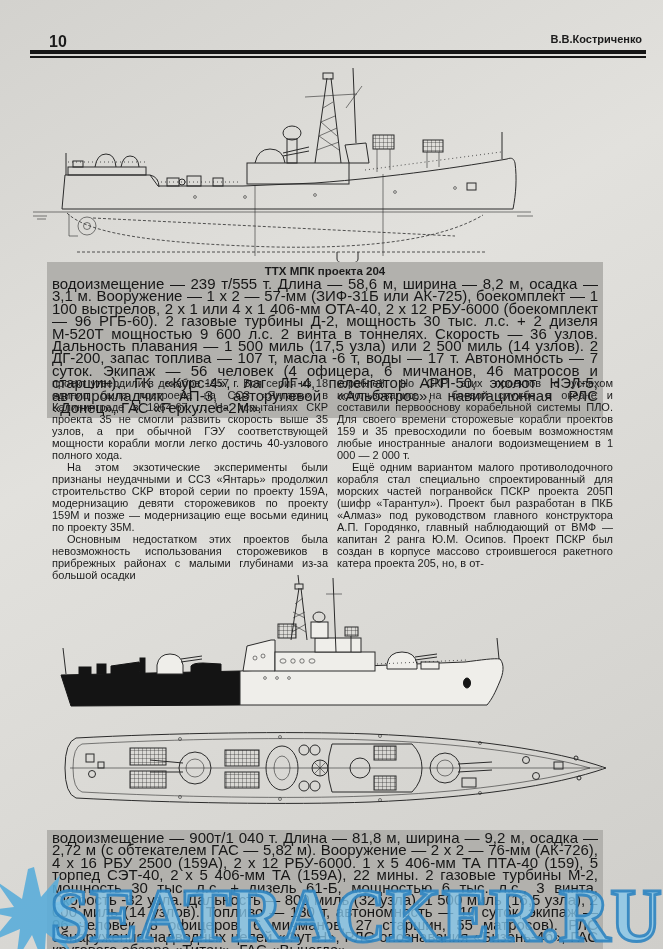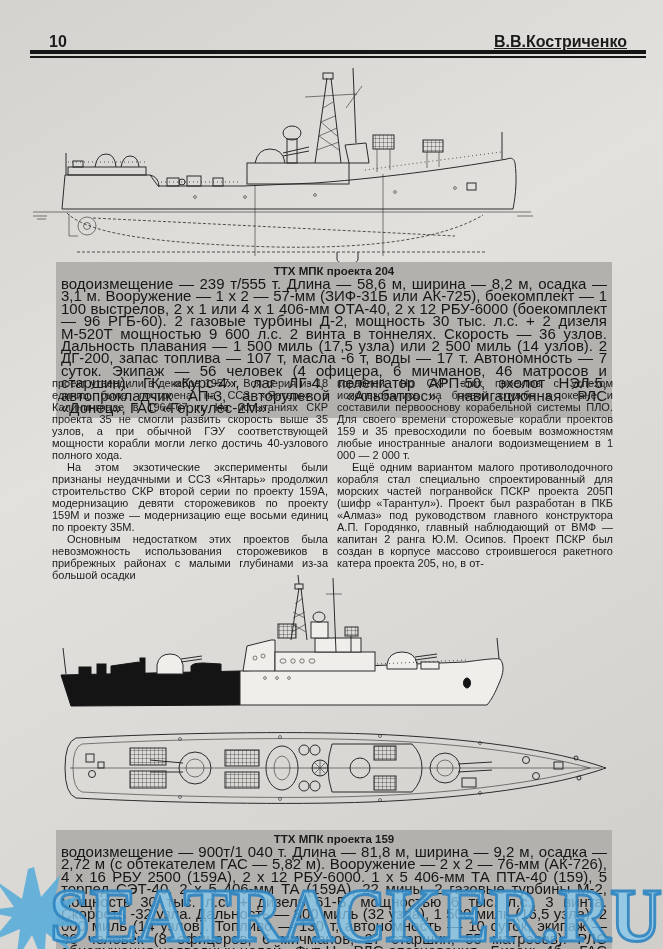--- a/index.html
+++ b/index.html
@@ -2,35 +2,35 @@
 <html><head>
 <meta charset="utf-8">
 <style>
   html,body{margin:0;padding:0;}
   .page{
     position:relative;width:663px;height:949px;overflow:hidden;
     background:linear-gradient(150deg,#d3d2ce 0%,#e2e1dd 38%,#dbdad6 62%,#cfceca 100%);
     font-family:"Liberation Sans",sans-serif;color:#1b1b1b;
   }
   .hdr-num{position:absolute;top:33px;left:49px;font-size:16px;font-weight:bold;}
-  .hdr-author{position:absolute;top:33px;right:36px;font-size:16px;font-weight:bold;text-decoration:underline;}
+  .hdr-author{position:absolute;top:33px;right:21px;font-size:11px;font-weight:bold;}
   .rule{position:absolute;top:50px;left:30px;right:17px;height:2px;
         border-top:4px solid #161616;border-bottom:2px solid #161616;}
   figure{margin:0;padding:0;}
   #fig204{position:absolute;left:15px;top:66px;width:633px;height:196px;}
   #fig159side{position:absolute;left:15px;top:574px;width:633px;height:140px;}
   #fig159plan{position:absolute;left:30px;top:710px;width:600px;height:120px;}
   svg .ln{stroke:#2b2b2b;stroke-width:1;fill:none;}
   svg .thin{stroke:#2b2b2b;stroke-width:.6;fill:none;}
   svg .dash{stroke:#2b2b2b;stroke-width:.8;fill:none;stroke-dasharray:3 2;}
   svg .rail{stroke:#2b2b2b;stroke-width:.8;fill:none;stroke-dasharray:1 3;}
   svg .blk{fill:#141414;stroke:#141414;}
   svg .wht{fill:#efeeea;stroke:#2b2b2b;stroke-width:1;}
 
-  .spec{position:absolute;left:56px;width:556px;background:#b2b1ad;
+  .spec{position:absolute;left:47px;width:556px;background:#b2b1ad;
         padding:2px 5px 4px;box-sizing:border-box;}
   #spec204{top:262px;}
   #spec159{top:830px;}
   .spec-title{text-align:center;font-weight:bold;font-size:11.5px;line-height:14px;margin:0;}
   .spec-text{font-size:15px;line-height:12.4px;text-align:justify;margin:0;color:#161616;}
 
   .cols{position:absolute;top:377px;left:52px;width:562px;display:flex;gap:9px;}
   .col{width:276px;font-size:11px;line-height:12px;text-align:justify;}
   .col p{margin:0;}
   .col p.ind{text-indent:15px;}
@@ -256,21 +256,20 @@
       <circle class="thin" cx="350" cy="26" r="1.5"></circle>
         <circle class="thin" cx="450" cy="33" r="1.5"></circle>
       <circle class="thin" cx="150" cy="87" r="1.5"></circle>
         <circle class="thin" cx="250" cy="89" r="1.5"></circle>
       <circle class="thin" cx="350" cy="90" r="1.5"></circle>
         <circle class="thin" cx="450" cy="83" r="1.5"></circle>
     </svg>
   </figure>
 
   <section class="spec" id="spec159">
-    <div class="spec-title">ТТХ МПК проекта 159</div>
     <p class="spec-text">водоизмещение — 900т/1 040 т. Длина — 81,8 м, ширина — 9,2 м, осадка — 2,72 м (с обтекателем ГАС — 5,82 м). Вооружение — 2 х 2 — 76-мм (АК-726), 4 х 16 РБУ 2500 (159А), 2 х 12 РБУ-6000. 1 х 5 406-мм ТА ПТА-40 (159), 5 торпед СЭТ-40, 2 х 5 406-мм ТА (159А), 22 мины. 2 газовые турбины М-2, мощность 30 тыс. л.с. + дизель 61-Б, мощностью 6 тыс. л.с., 3 винта. Скорость -32 узла. Дальность — 800 миль (32 узла), 1 500 миль (16,5 узла), 2 000 миль (14 узлов). Топливо — 130 т, автономность — 10 суток, экипаж — 96 человек (8 офицеров, 6 мичманов, 27 старшин, 55 матросов). РЛС обнаружения надводных целей «Фут-Н», РЛС опознавания «Бизань-4б», ГАС кругового обзора «Титан», ГАС «Вычегда».</p>
   </section>
 
   <svg class="star" viewBox="0 0 100 100">
     <polygon fill="rgba(90,173,217,0.9)" points="50,2 57,32 76,10 70,38 98,30 74,50 100,60 72,62 88,88 62,68 60,100 48,70 32,96 36,64 8,76 28,52 0,46 30,42 12,16 38,34 44,4"></polygon>
   </svg>
   <div class="watermark">SEATRACKER.RU</div>
 
 </div>
 

